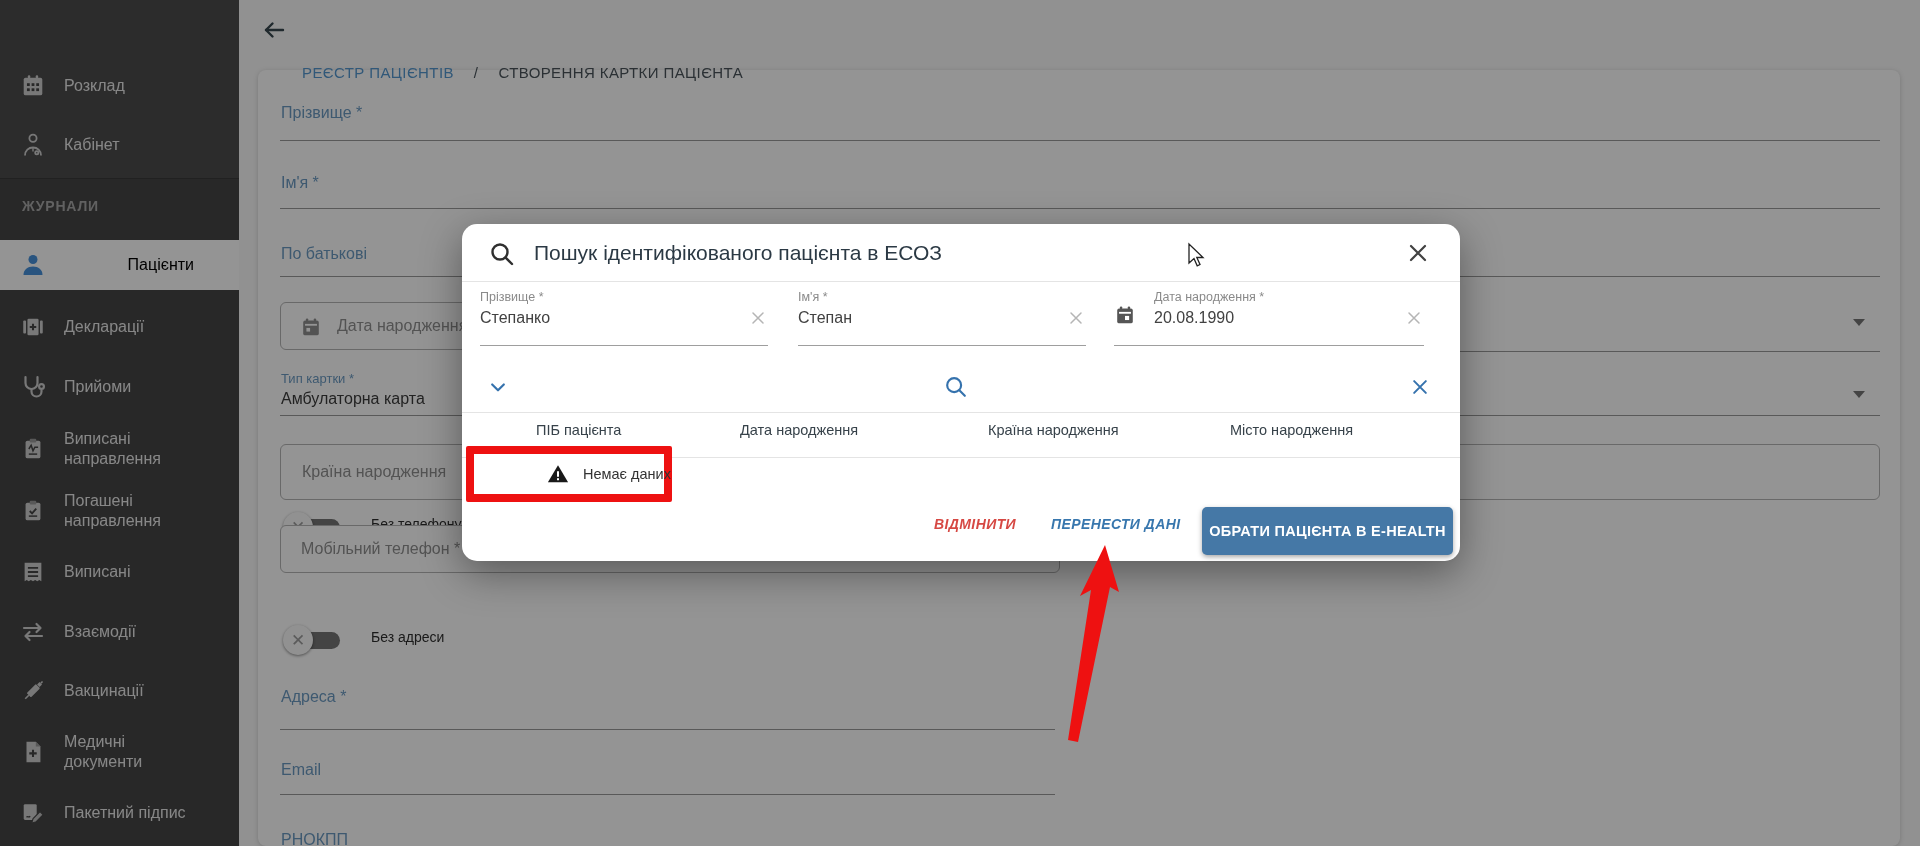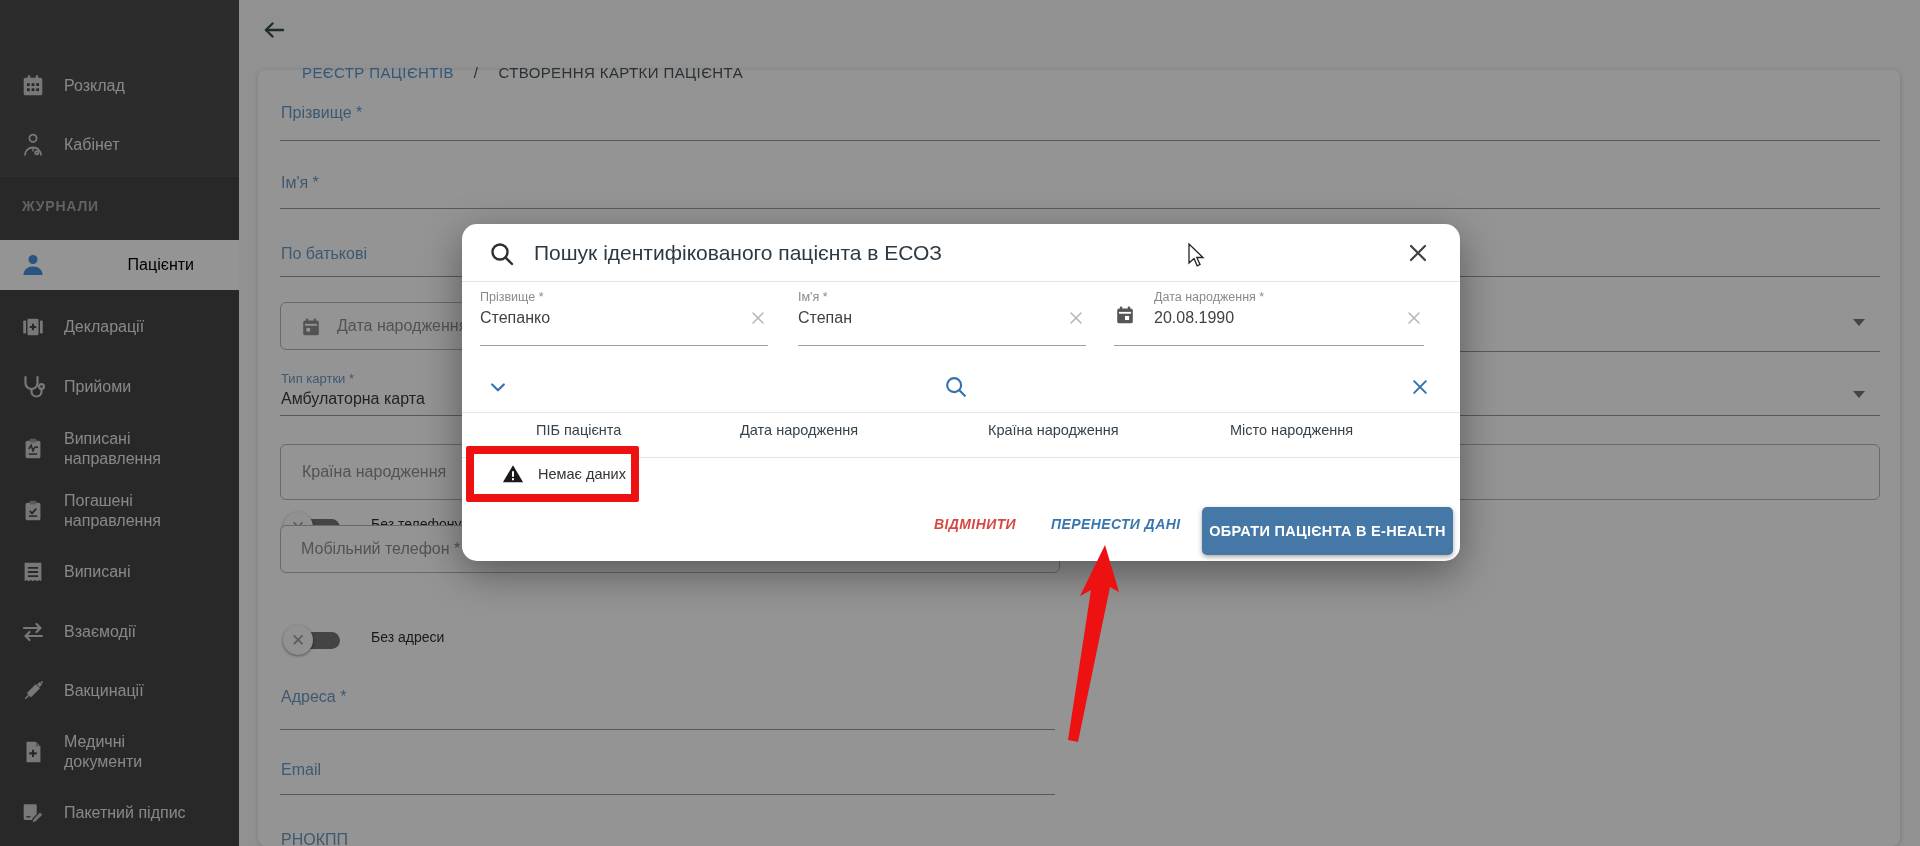--- a/index.html
+++ b/index.html
@@ -54,23 +54,23 @@
   .m-clear{position:absolute;top:20px;right:0;width:20px;height:20px;cursor:pointer;}
   .m-head{position:absolute;top:198px;font-size:14.5px;color:#37424a;white-space:nowrap;}
   .m-btn-text{position:absolute;top:292px;font-size:14px;font-weight:700;letter-spacing:.4px;cursor:pointer;white-space:nowrap;font-style:italic;}
   .m-btn-cancel{left:472px;color:#d64843;}
   .m-btn-transfer{left:589px;color:#3877ae;}
   .m-btn-primary{position:absolute;left:740px;top:283px;width:251px;height:48px;background:#4578a6;
                  border-radius:5px;color:#fff;font-size:14.5px;font-weight:700;letter-spacing:.3px;
                  display:flex;align-items:center;justify-content:center;cursor:pointer;
                  box-shadow:0 2px 5px rgba(0,0,0,.35);white-space:nowrap;}
   
-  .annot-box{position:absolute;left:466px;top:446px;width:173px;height:56px;box-sizing:border-box;
+  .annot-box{position:absolute;left:466px;top:446px;width:206px;height:56px;box-sizing:border-box;
              border:8px solid #ee1111;background:#fff;border-radius:2px;z-index:30;
-             display:flex;align-items:center;}
+             display:flex;align-items:center;padding-left:45px;}
   .annot-box .w-icon{margin-left:28px;width:22px;height:22px;flex:none;}
   .annot-box .w-text{margin-left:14px;font-size:14.5px;color:#333;white-space:nowrap;}
   .arrow-svg{position:absolute;inset:0;width:1920px;height:846px;z-index:25;pointer-events:none;}
   .cursor-svg{position:absolute;left:1186px;top:242px;z-index:40;pointer-events:none;}
 </style>
 </head>
 <body>
 
 <div id="app">
 

